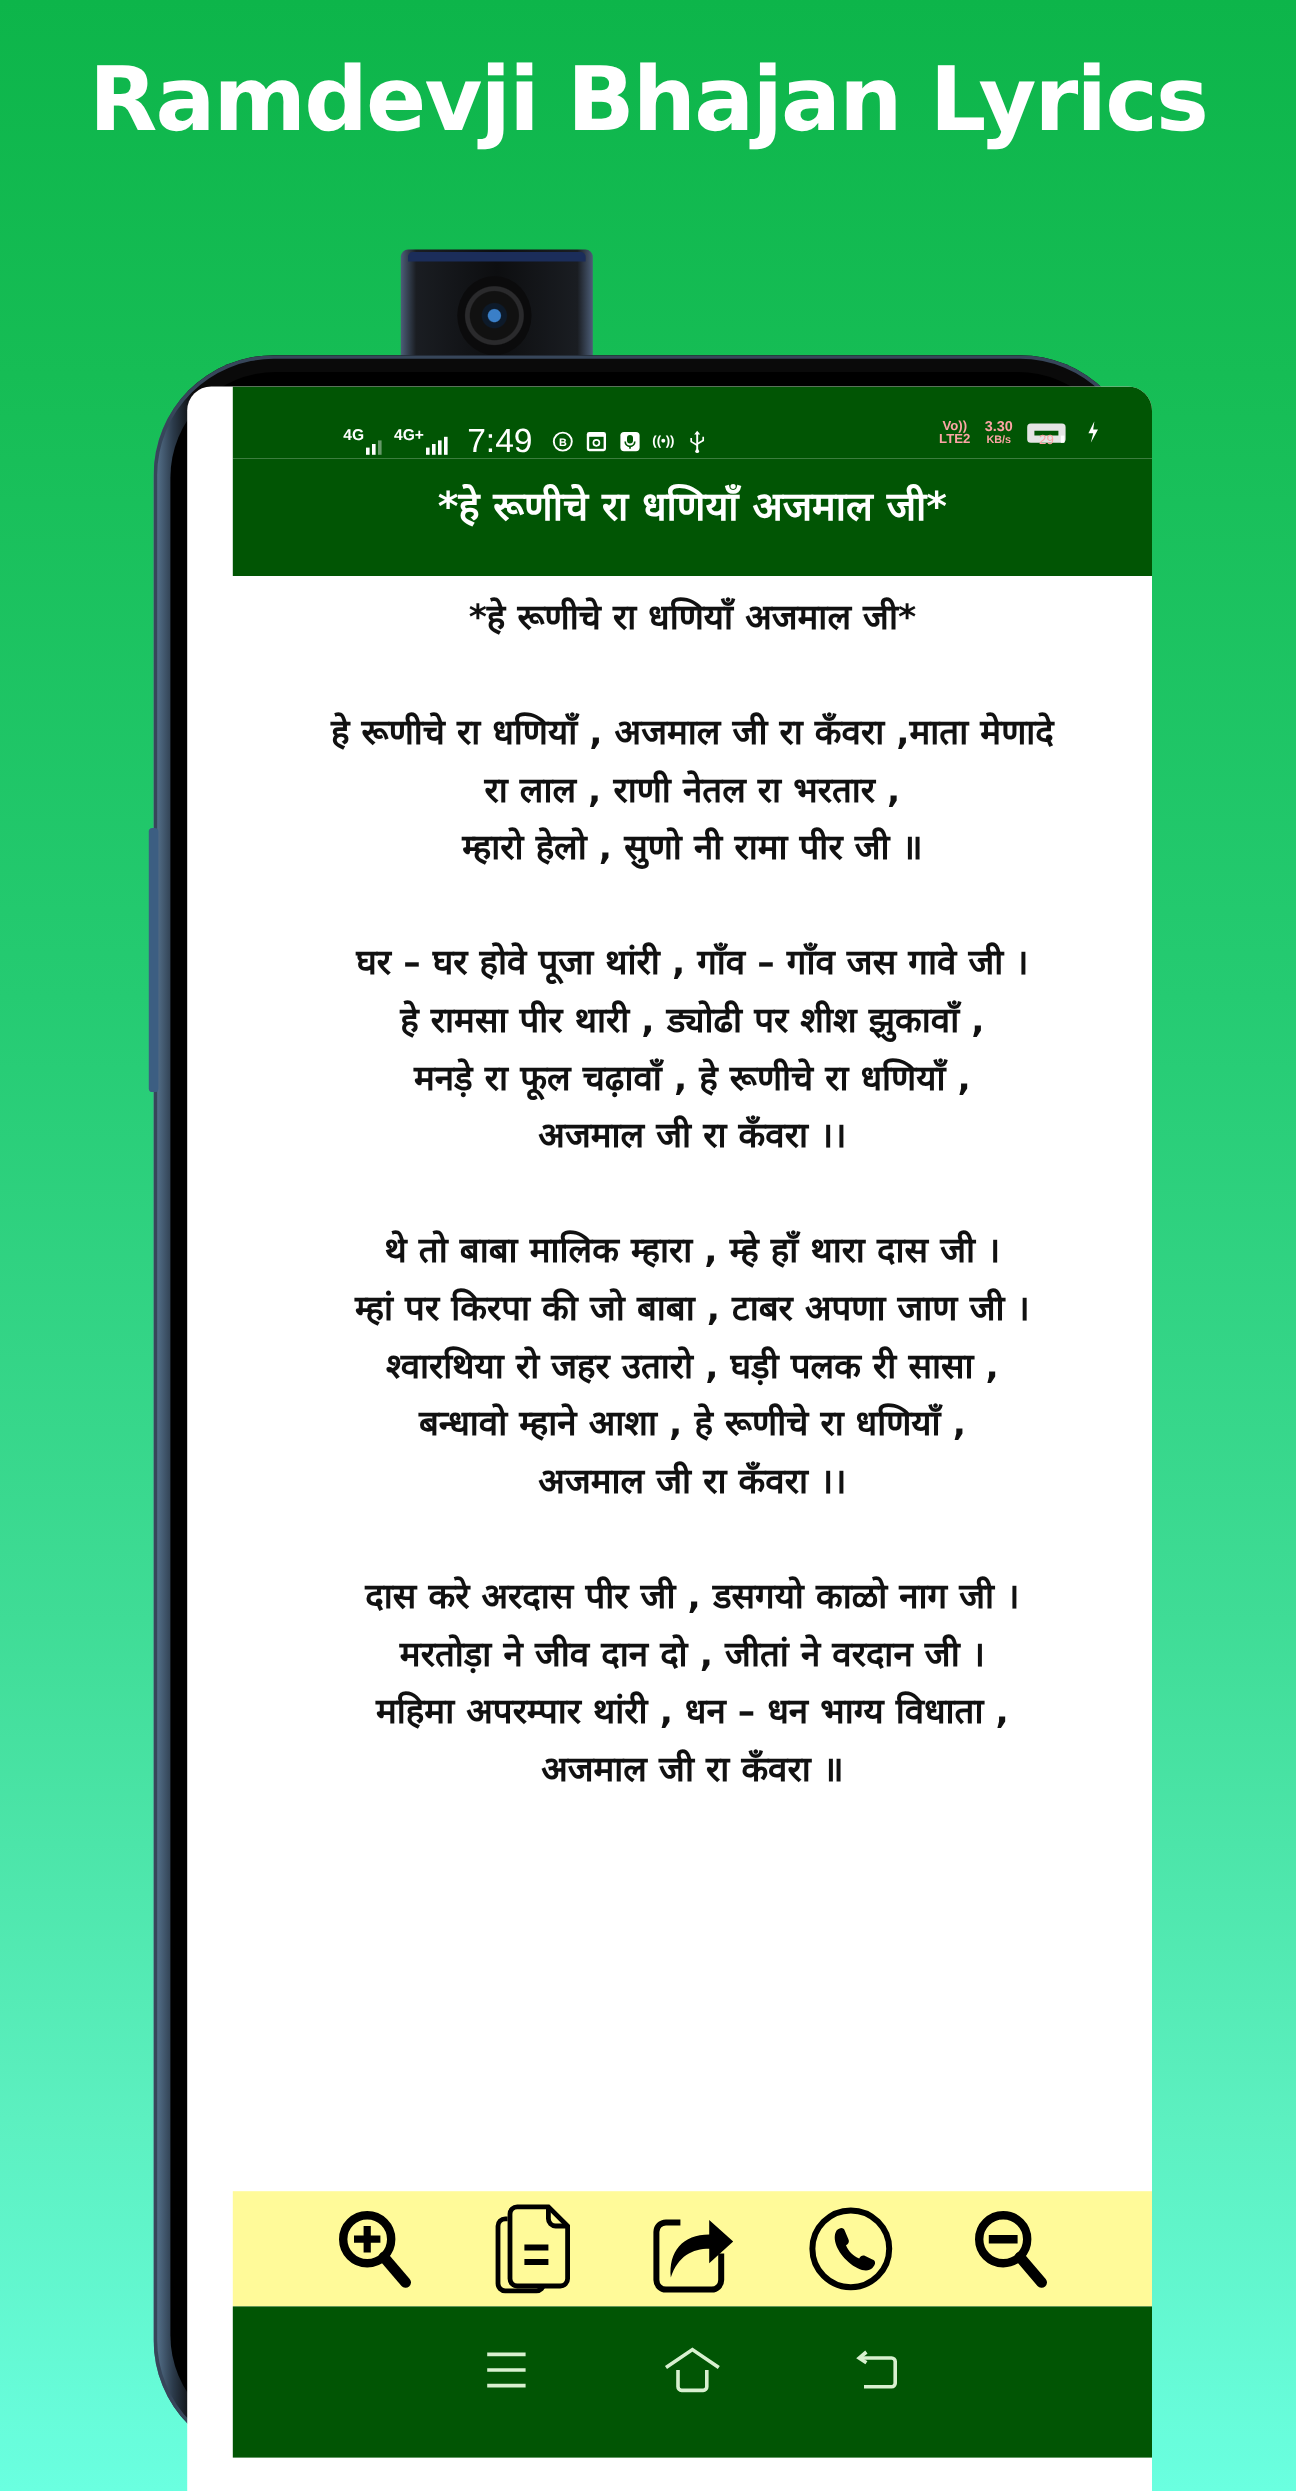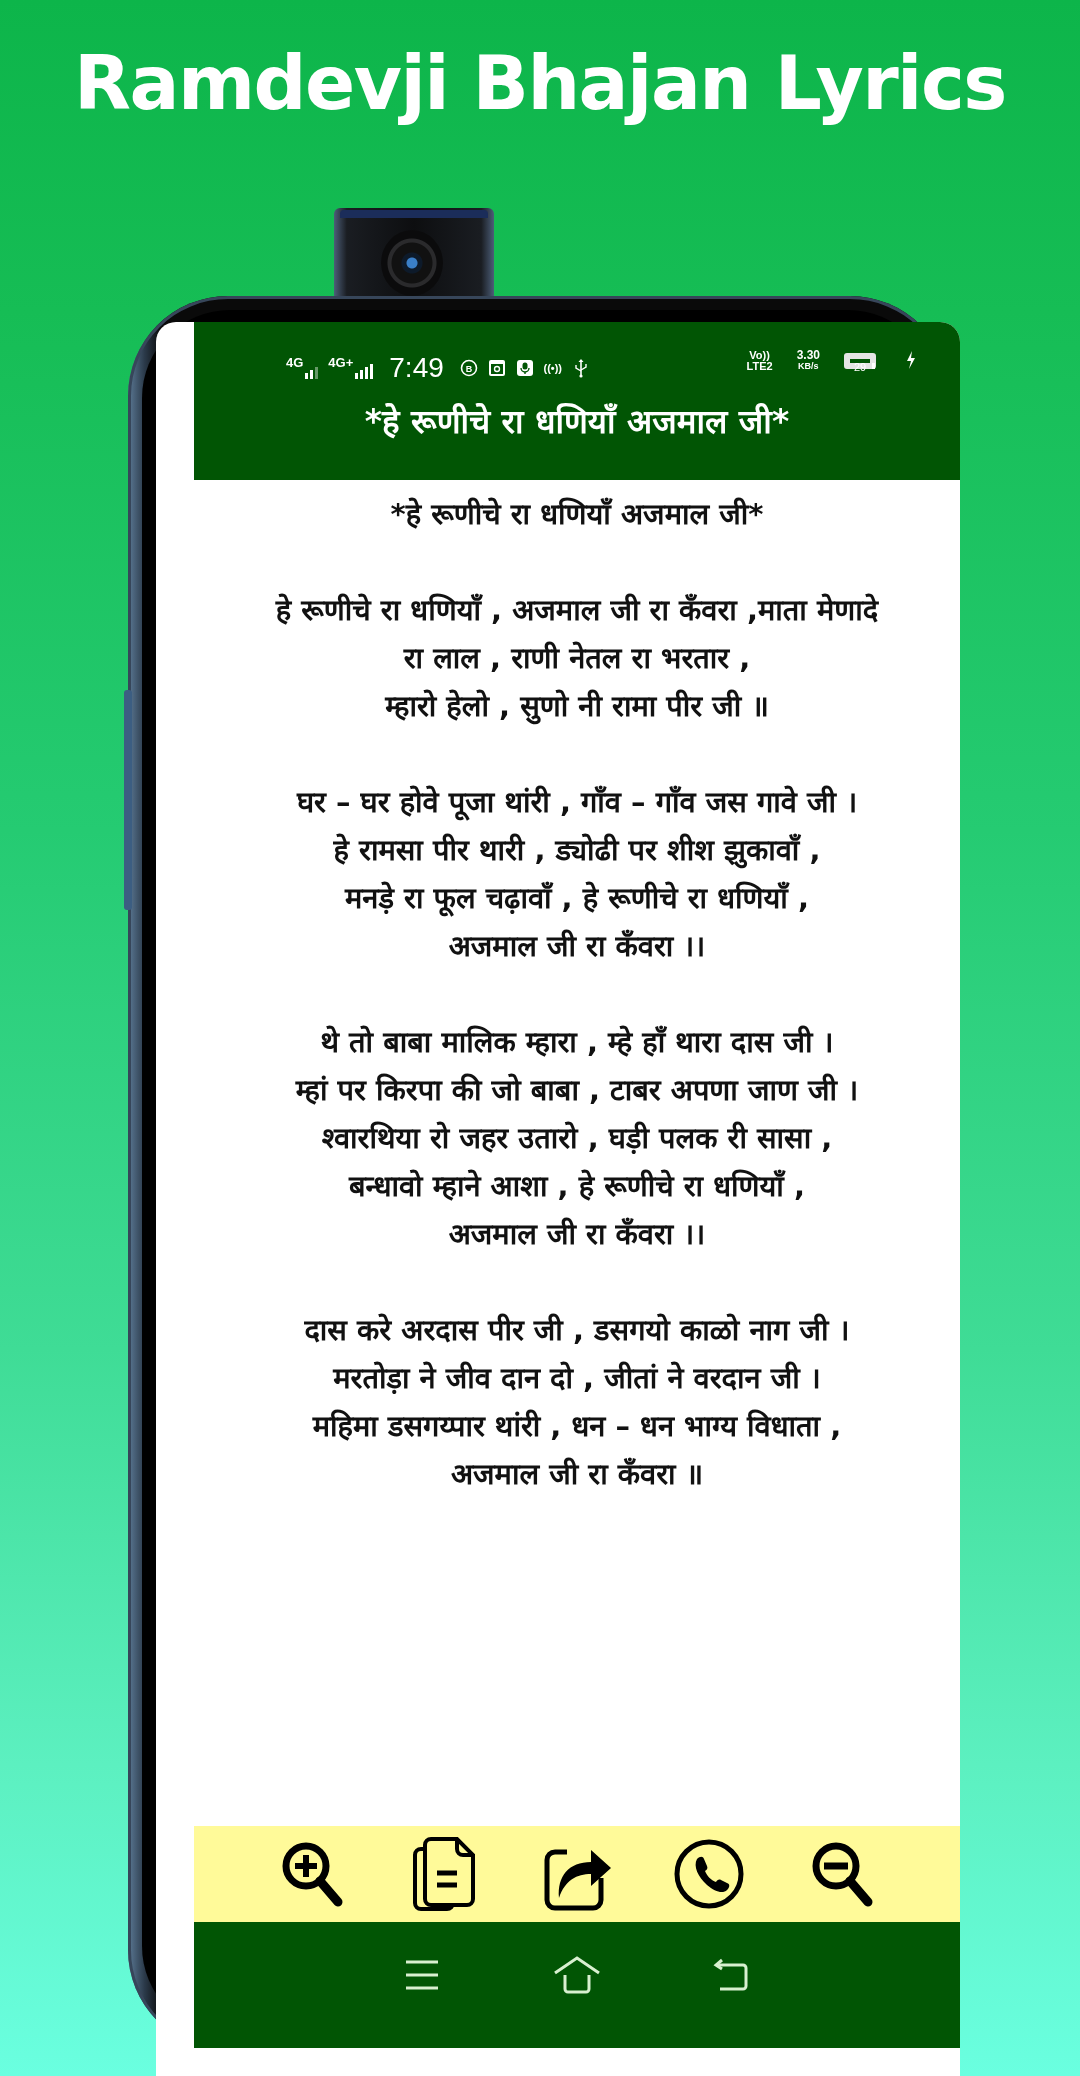--- a/index.html
+++ b/index.html
@@ -36,21 +36,21 @@
   }
   .side-btn { position:absolute; width:8px; background:#3c5e82; border-radius:3px; }
   .screen {
     position:absolute; left:156px; top:322px; width:766px; height:2028px;
     border-radius:20px; overflow:hidden; background:#ffffff;padding-left:38px;
   }
   .status-bar, .app-bar { background:#015504; color:#fff; }
   .status-bar { height:60px; position:relative; }
   .sb-left { position:absolute; left:92px; top:30px; display:flex; align-items:center; gap:10px; font-size:22px; color:#fff; }
   .sb-time { font-size:28px; margin:0 6px;text-align:right; }
-  .sb-right { position:absolute; right:44px; top:28px; display:flex; align-items:center; gap:24px; font-size:12px; color:#ffffff; }
+  .sb-right { position:absolute; right:44px; top:28px; display:flex; align-items:center; gap:12px; font-size:12px; color:#fca5a5; }
   .sig { display:inline-flex; align-items:flex-end; gap:2px; height:22px; }
   .sig .lbl { font-size:13px; font-weight:bold; align-self:flex-start; line-height:12px;}
   .sig i { display:inline-block; width:3px; background:#fff; }
   .sb-ico { width:18px; height:18px; display:inline-flex; align-items:center; justify-content:center; font-size:12px; font-weight:bold; }
   .stack { display:flex; flex-direction:column; line-height:11px; font-weight:bold; font-size:11px; text-align:center; }
   .battery { width:32px; height:16px; border:6px solid #e5e5e5; border-radius:3px; position:relative; font-size:11px; text-align:center; line-height:16px; box-sizing:border-box; }
   .battery:after { content:""; position:absolute; right:-5px; top:4px; width:3px; height:6px; background:#fff; }
   .app-bar { height:98px; display:flex; align-items:center; justify-content:center; }
   .app-title { font-size:33px; font-weight:bold; color:#fff; font-family:"DejaVu Sans", sans-serif; margin-top:-22px; }
   .lyrics {
@@ -176,21 +176,21 @@
     <div class="stanza">
       <span class="line">थे तो बाबा मालिक म्हारा , म्हे हाँ थारा दास जी ।</span>
       <span class="line">म्हां पर किरपा की जो बाबा , टाबर अपणा जाण जी ।</span>
       <span class="line">श्वारथिया रो जहर उतारो , घड़ी पलक री सासा ,</span>
       <span class="line">बन्धावो म्हाने आशा , हे रूणीचे रा धणियाँ ,</span>
       <span class="line">अजमाल जी रा कँवरा ।।</span>
     </div>
     <div class="stanza">
       <span class="line">दास करे अरदास पीर जी , डसगयो काळो नाग जी ।</span>
       <span class="line">मरतोड़ा ने जीव दान दो , जीतां ने वरदान जी ।</span>
-      <span class="line">महिमा डसगय्पार थांरी , धन – धन भाग्य विधाता ,</span>
+      <span class="line">महिमा अपरम्पार थांरी , धन – धन भाग्य विधाता ,</span>
       <span class="line">अजमाल जी रा कँवरा ॥</span>
     </div>
   </div>
 
   <div class="toolbar">
     <div class="tool-btn">
       <svg width="72" height="72" viewBox="0 0 72 72">
         <circle cx="30" cy="28" r="20" fill="none" stroke="#000" stroke-width="7"></circle>
         <line x1="44" y1="43" x2="62" y2="64" stroke="#000" stroke-width="9" stroke-linecap="round"></line>
         <line x1="30" y1="17" x2="30" y2="39" stroke="#000" stroke-width="6"></line>

